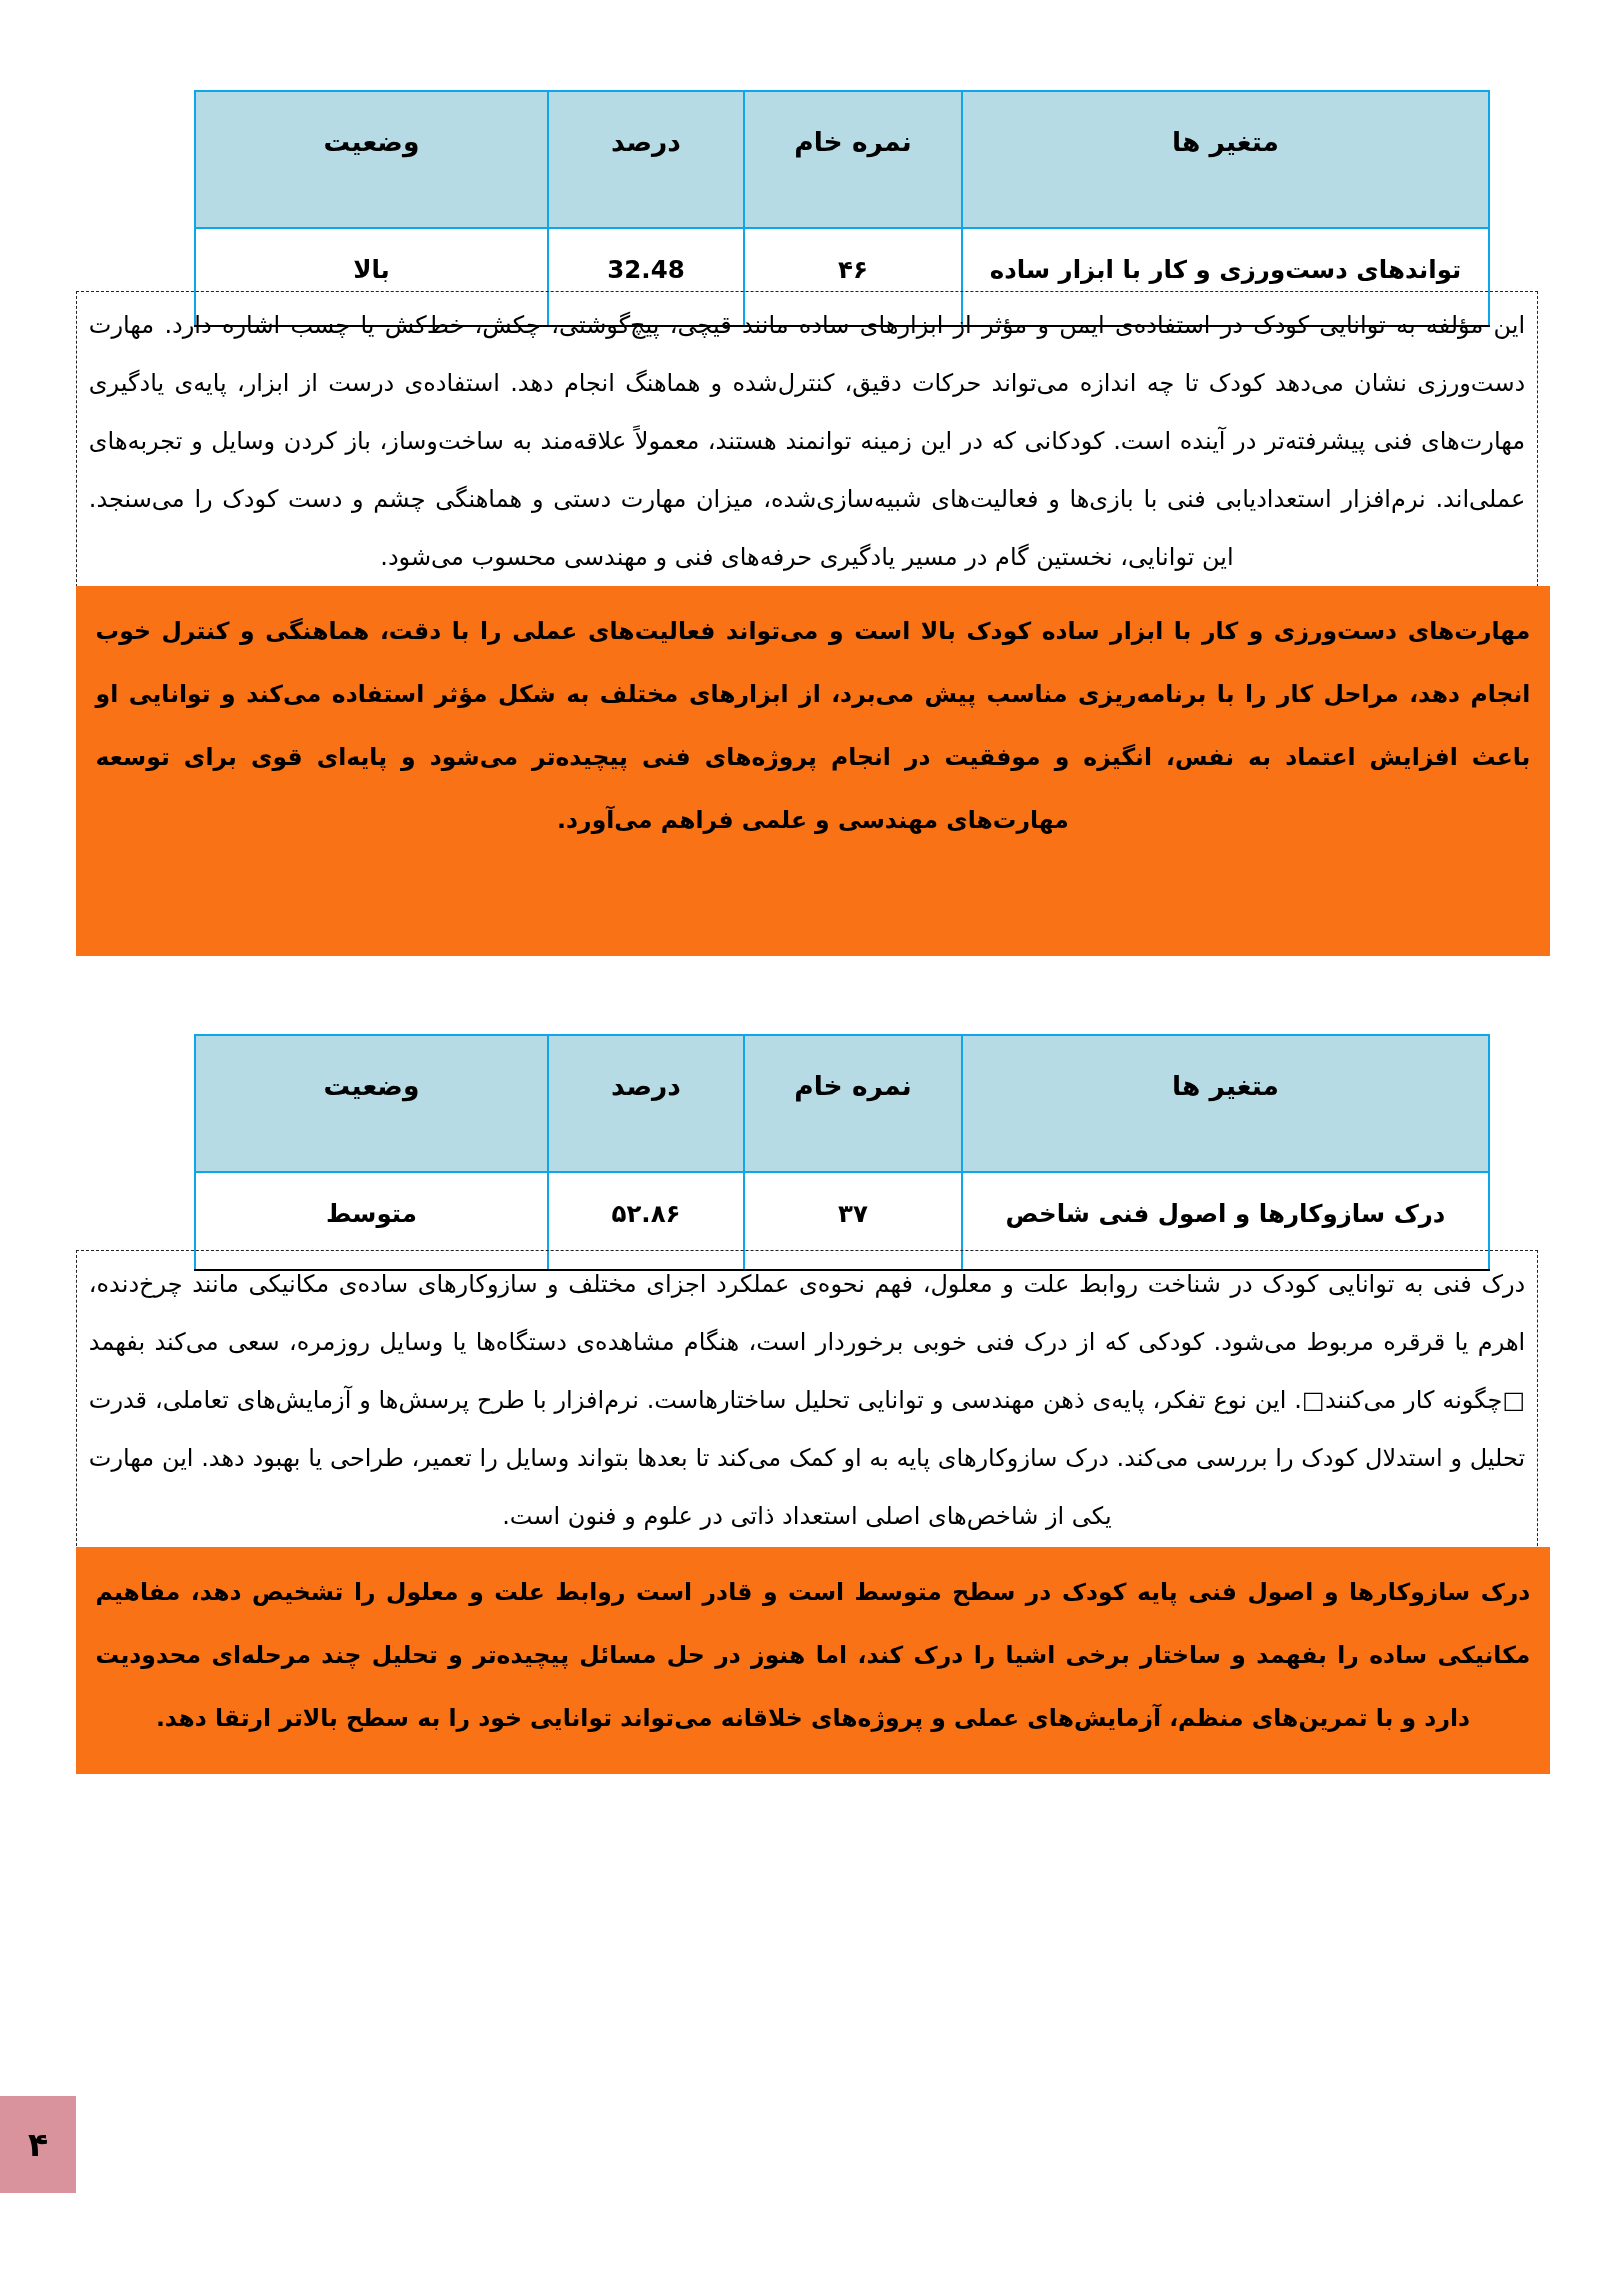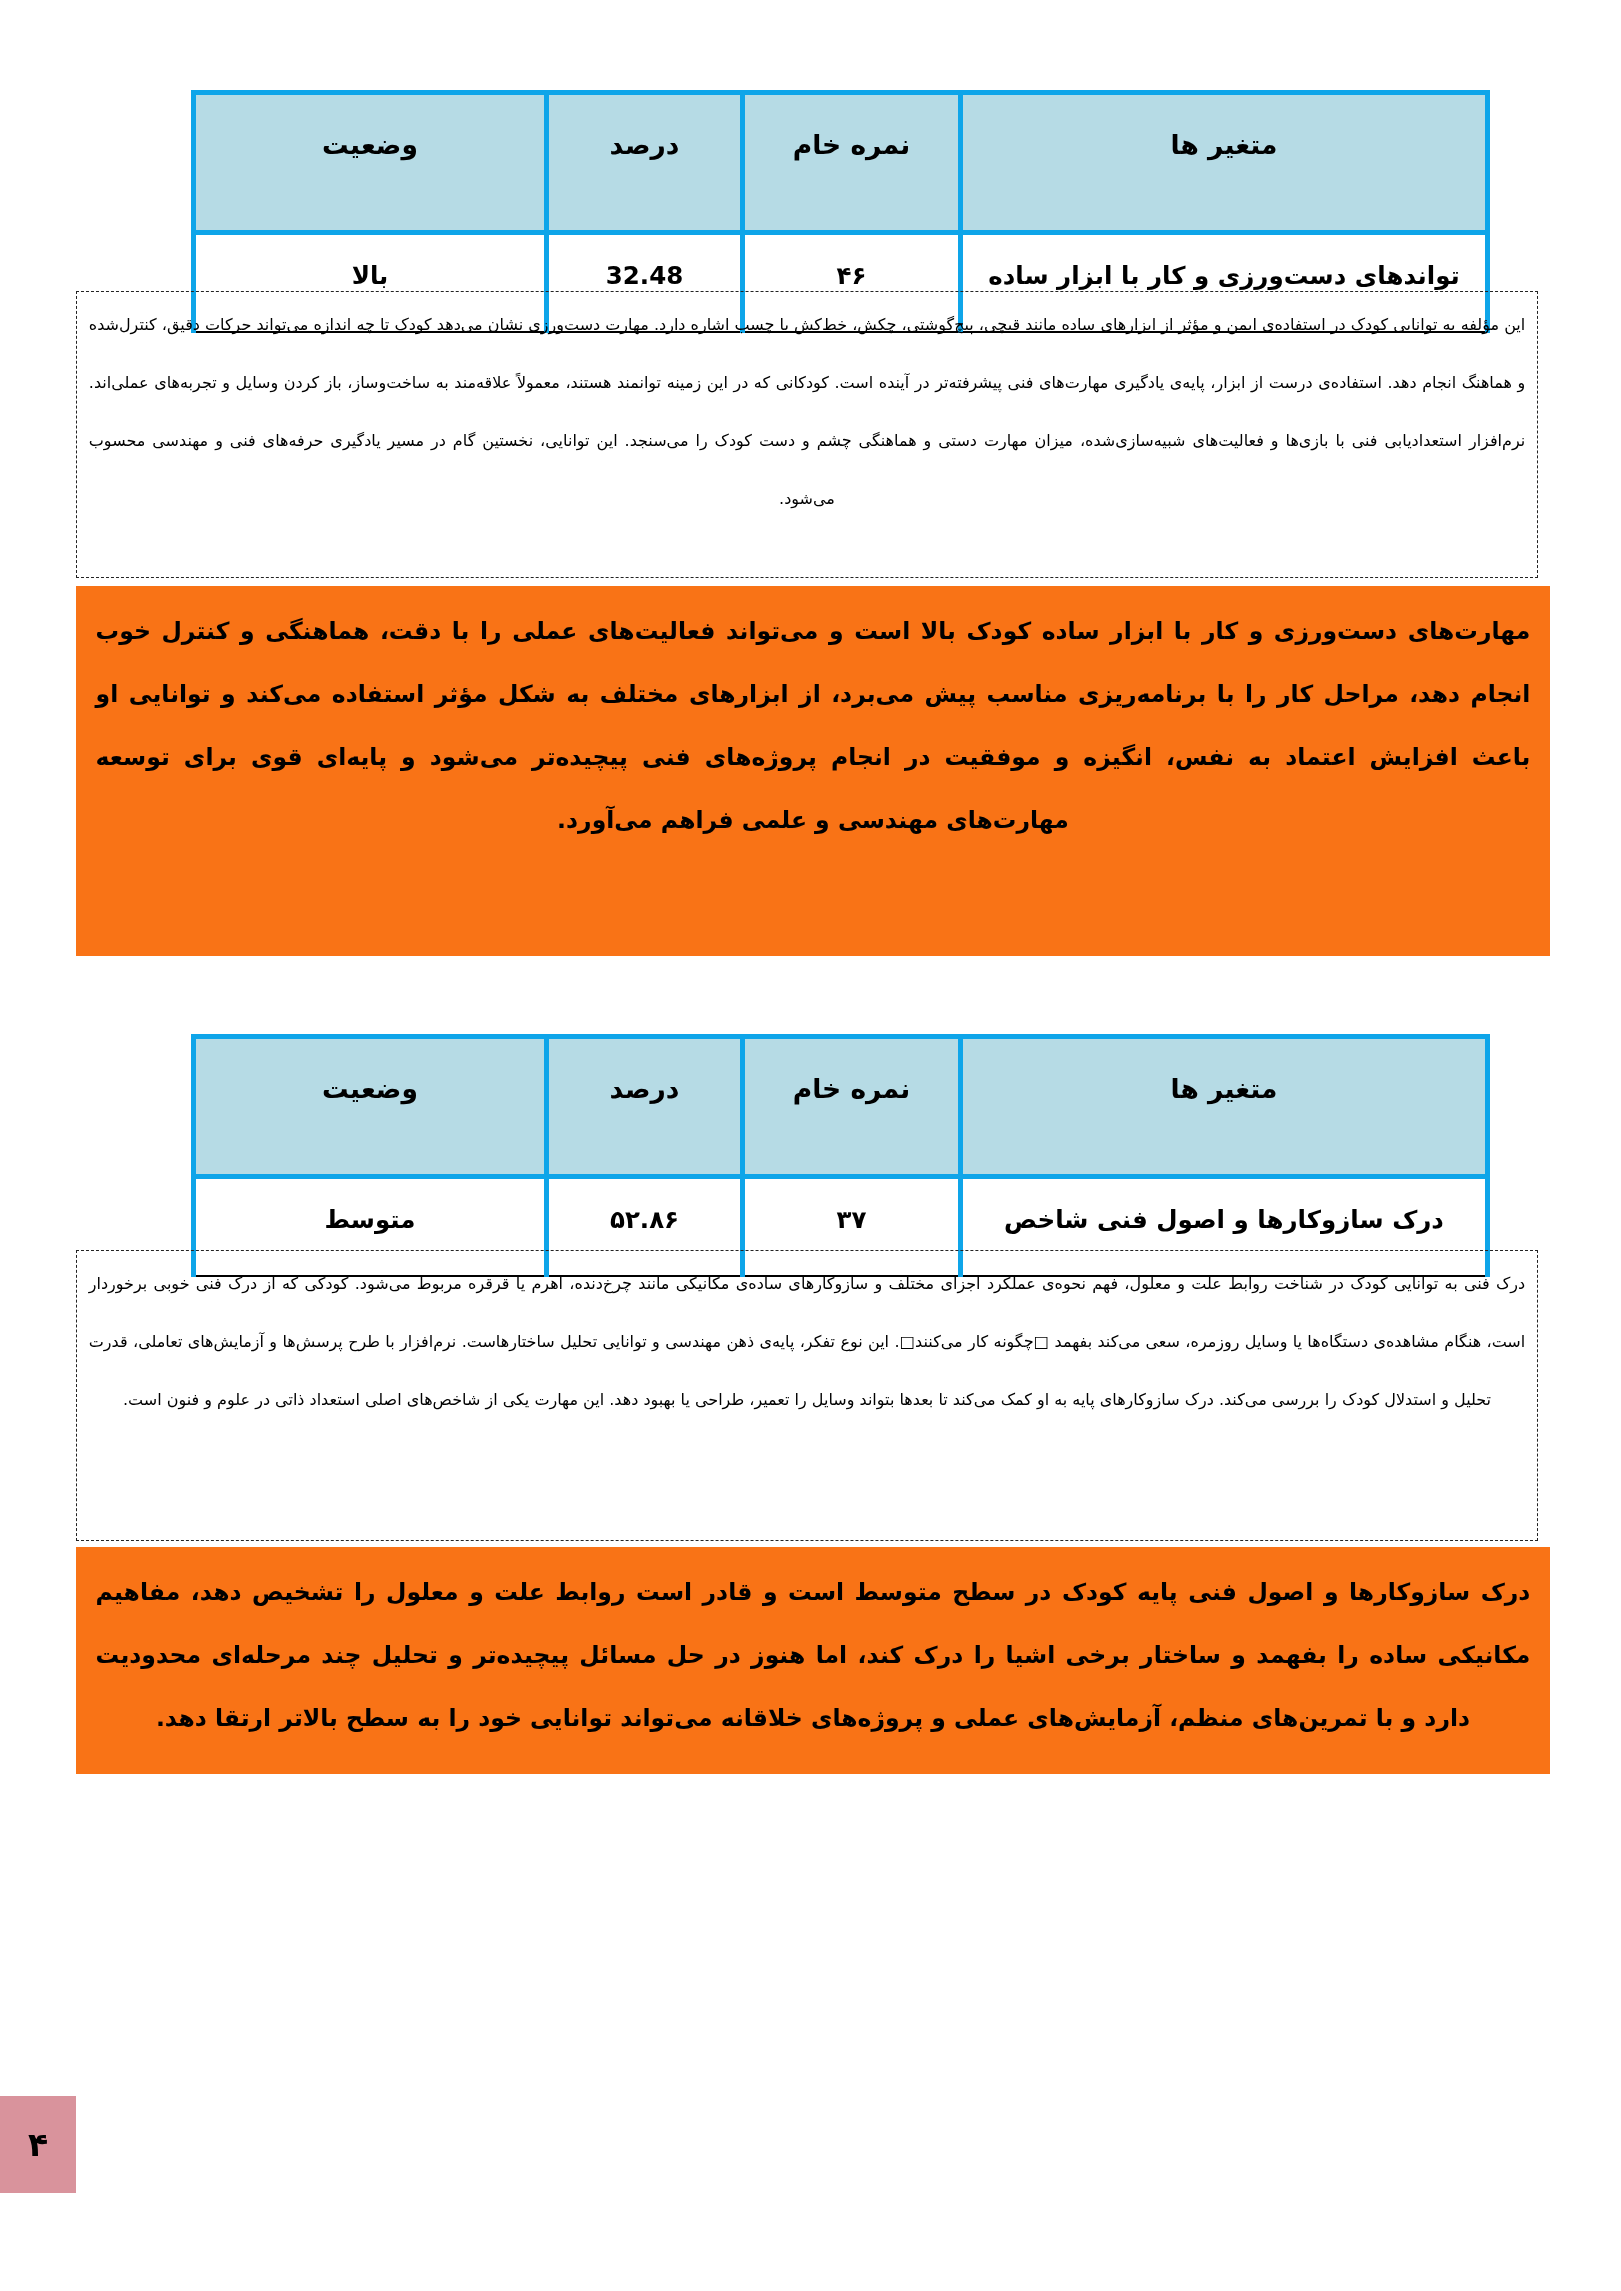--- a/index.html
+++ b/index.html
@@ -23,21 +23,21 @@
 
   table.score-table {
     border-collapse: collapse;
     width: 100%;
     direction: rtl;
     table-layout: fixed;
     border: 2.9px solid #000;
   }
   table.score-table th,
   table.score-table td {
-    border: 5px solid #0ea5e9;
+    border: 2px solid #0ea5e9;
     text-align: center;
     vertical-align: middle;
     font-weight: bold;
     overflow: hidden;
   }
   table.score-table th {
     background: #b6dbe5;
     height: 98px;
     font-size: 26.5px;
     padding: 0 5.9px 37px 5.9px;
@@ -56,21 +56,21 @@
   col.c-status { width: 353px; }
 
   
   .desc-box {
     position: absolute;
     left: 76px;
     width: 1462px;
     border: 1px dashed #222;
     box-sizing: border-box;
     padding: 3.9px 11.8px 9.8px 11.8px;
-    font-size: 16px;
+    font-size: 24px;
     line-height: 58px;
     text-align: justify;
     text-align-last: center;
     direction: rtl;
   }
   .desc-box.d1 { top: 291px; min-height: 287px; }
   .desc-box.d2 { top: 1250px; min-height: 291px; }
 
   
   .summary-block {

